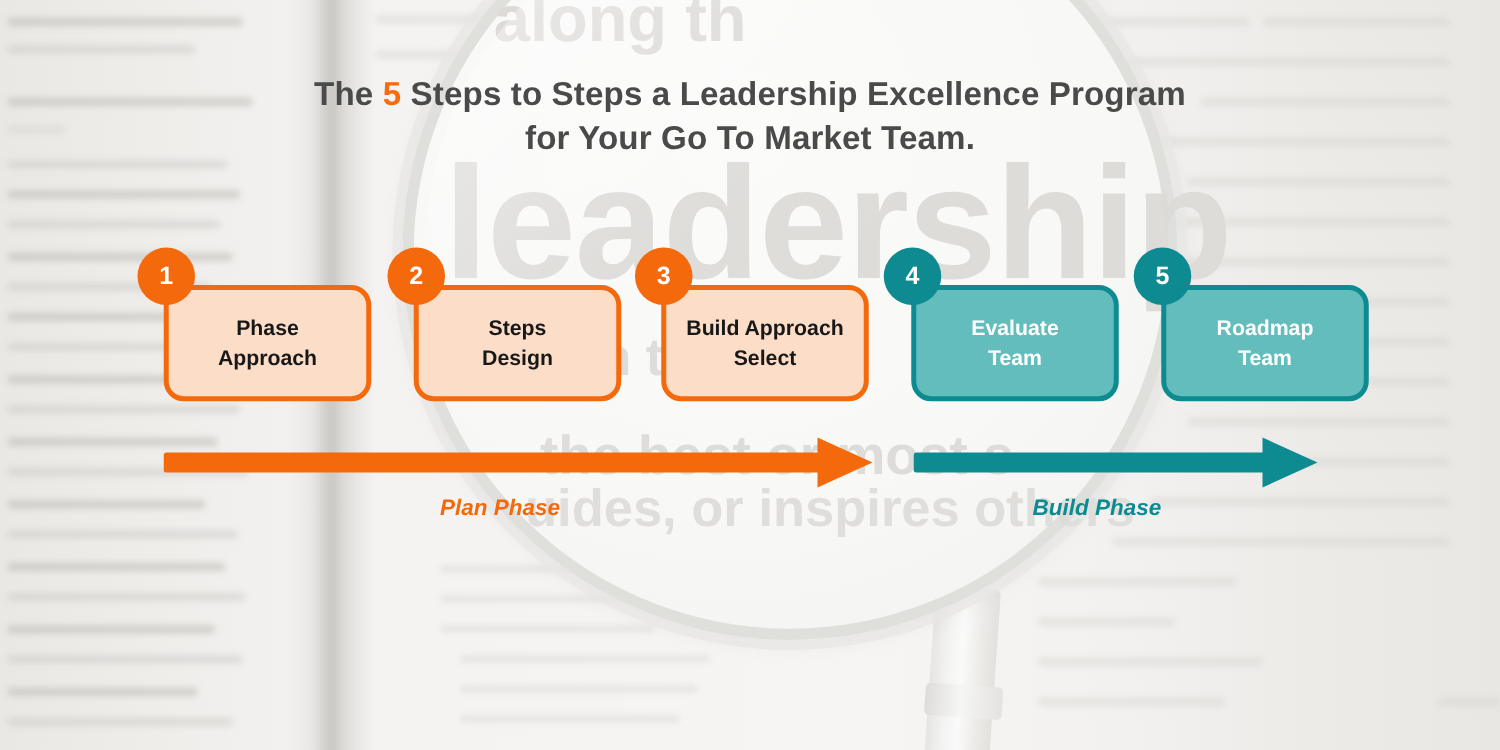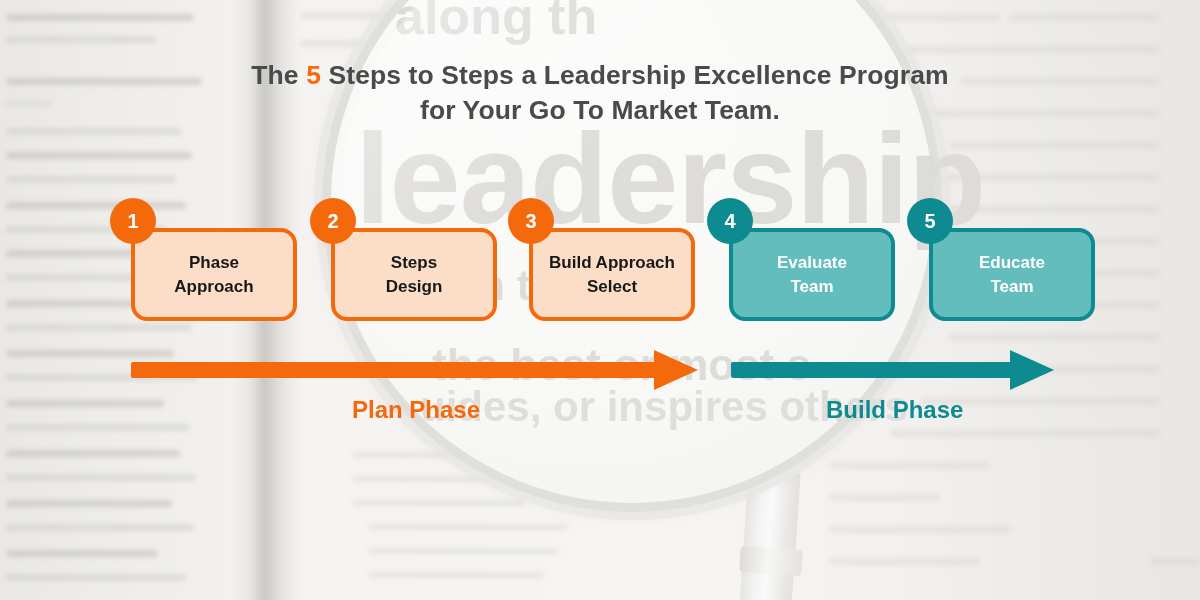--- a/index.html
+++ b/index.html
@@ -227,23 +227,24 @@
     height: 16px;
     border-radius: 2px;
   }
   .arrow-head {
     position: absolute;
     width: 0;
     height: 0;
   }
   .phase-label {
     position: absolute;
-    font-size: 24px;
-    font-weight: bold;
-    white-space: nowrap;
+    font-size: 18px;
+    font-weight: bold;
+    white-space: nowrap;
+    font-style: italic;
   }
 
   
   .logo-wrap {
     position: absolute;
     left: 952px;
     top: 486px;
     display: flex;
     align-items: center;
     gap: 12px;
@@ -382,20 +383,20 @@
   <div class="step build" style="left:729px; top:228px; width:166px; height:93px;">
     <div>
       <span>Evaluate</span><br>
       <span>Team</span>
     </div>
   </div>
   <div class="badge build" style="left:707px; top:198px;">4</div>
 
   <div class="step build" style="left:929px; top:228px; width:166px; height:93px;">
     <div>
-      <span>Educate</span><br>
+      <span>Roadmap</span><br>
       <span>Team</span>
     </div>
   </div>
   <div class="badge build" style="left:907px; top:198px;">5</div>
 
 
 </div>
 
 </body></html>

